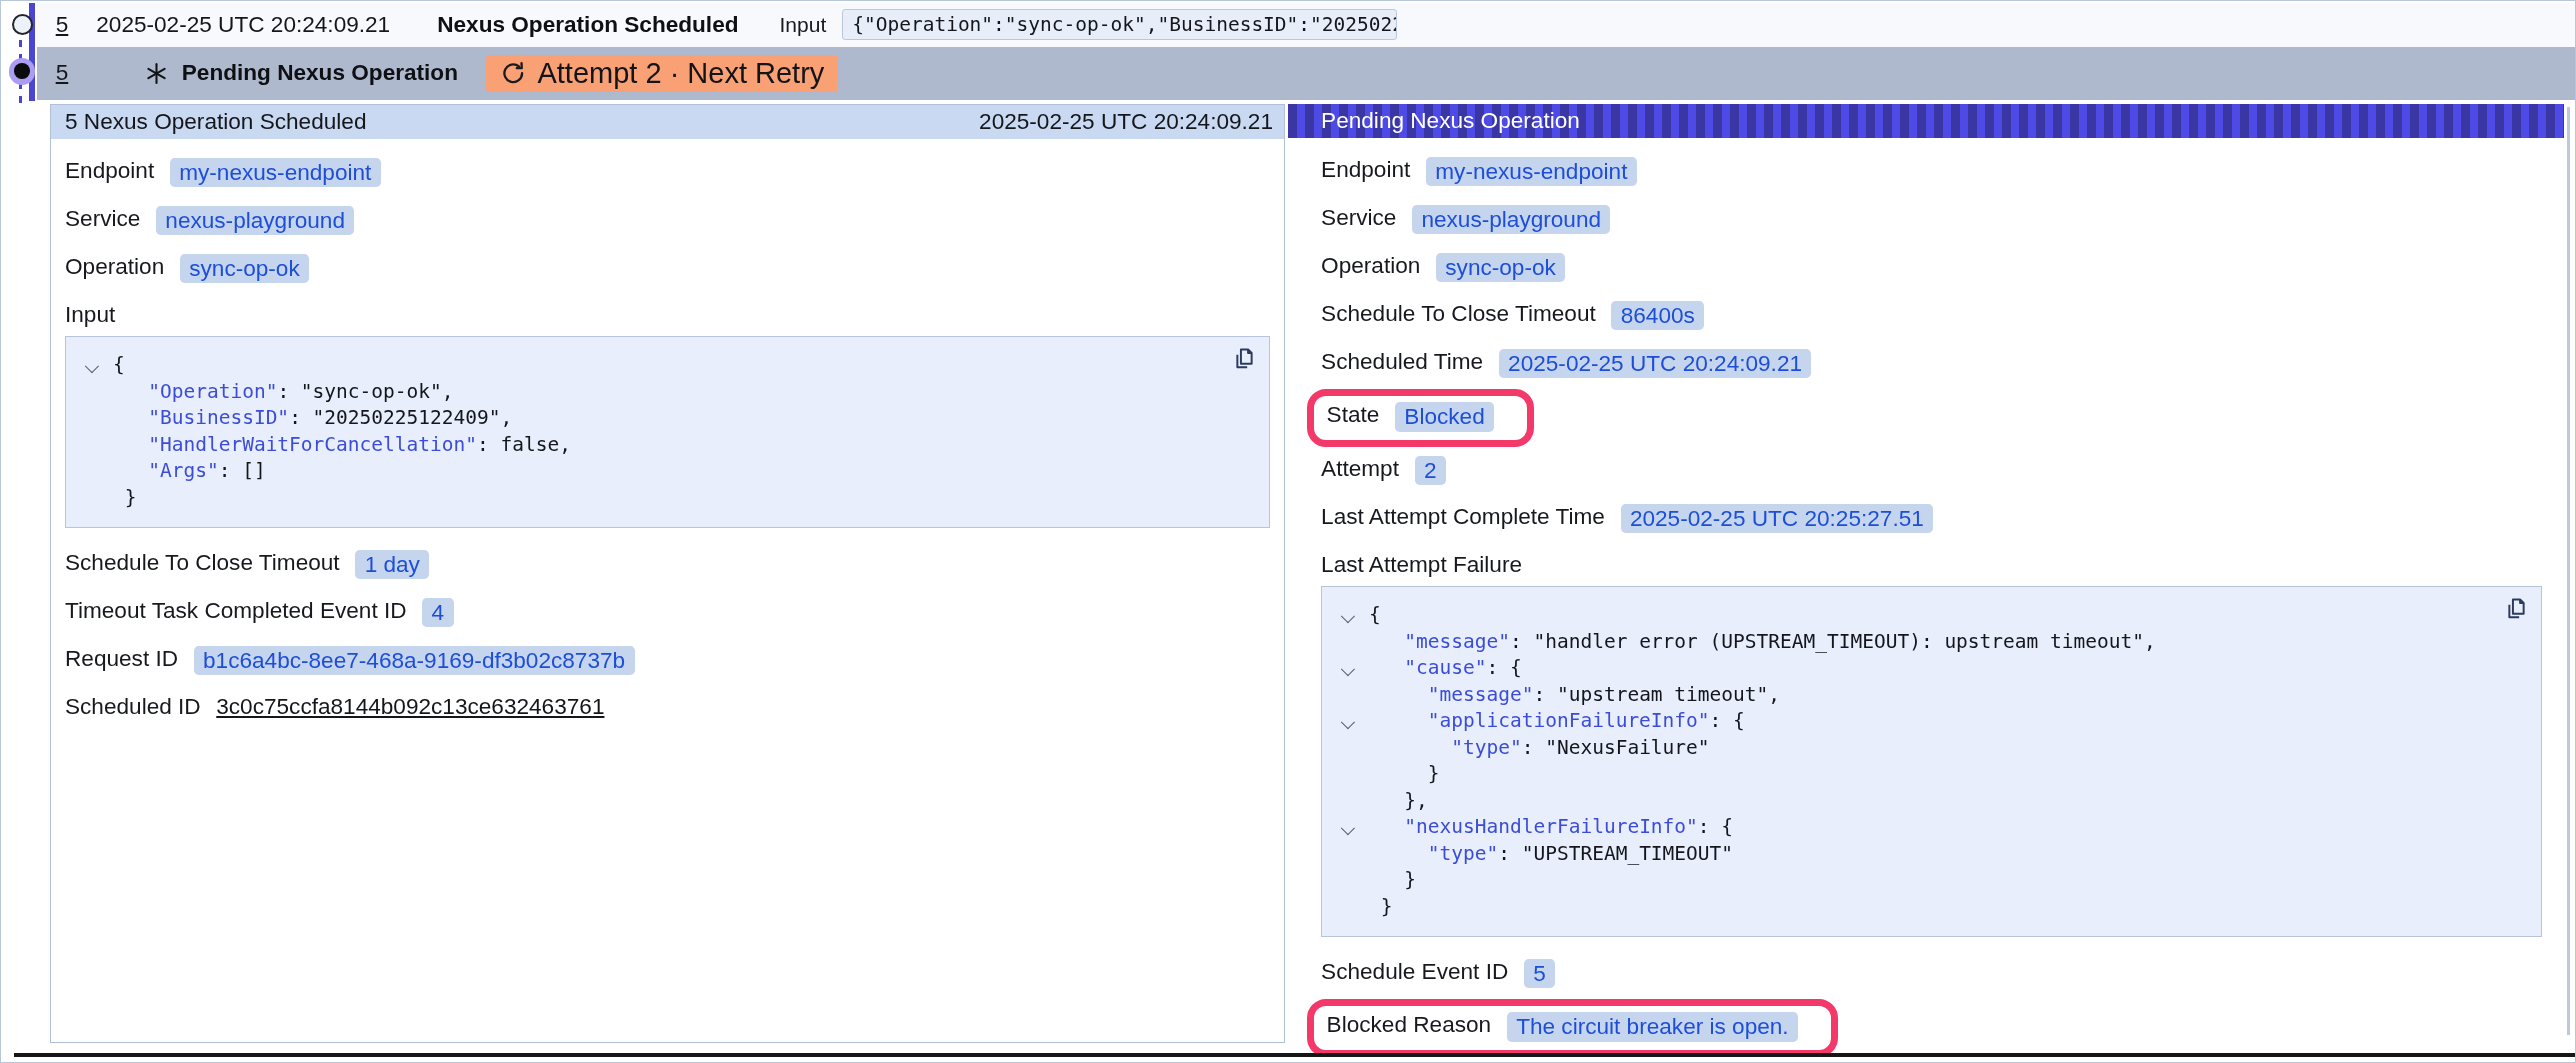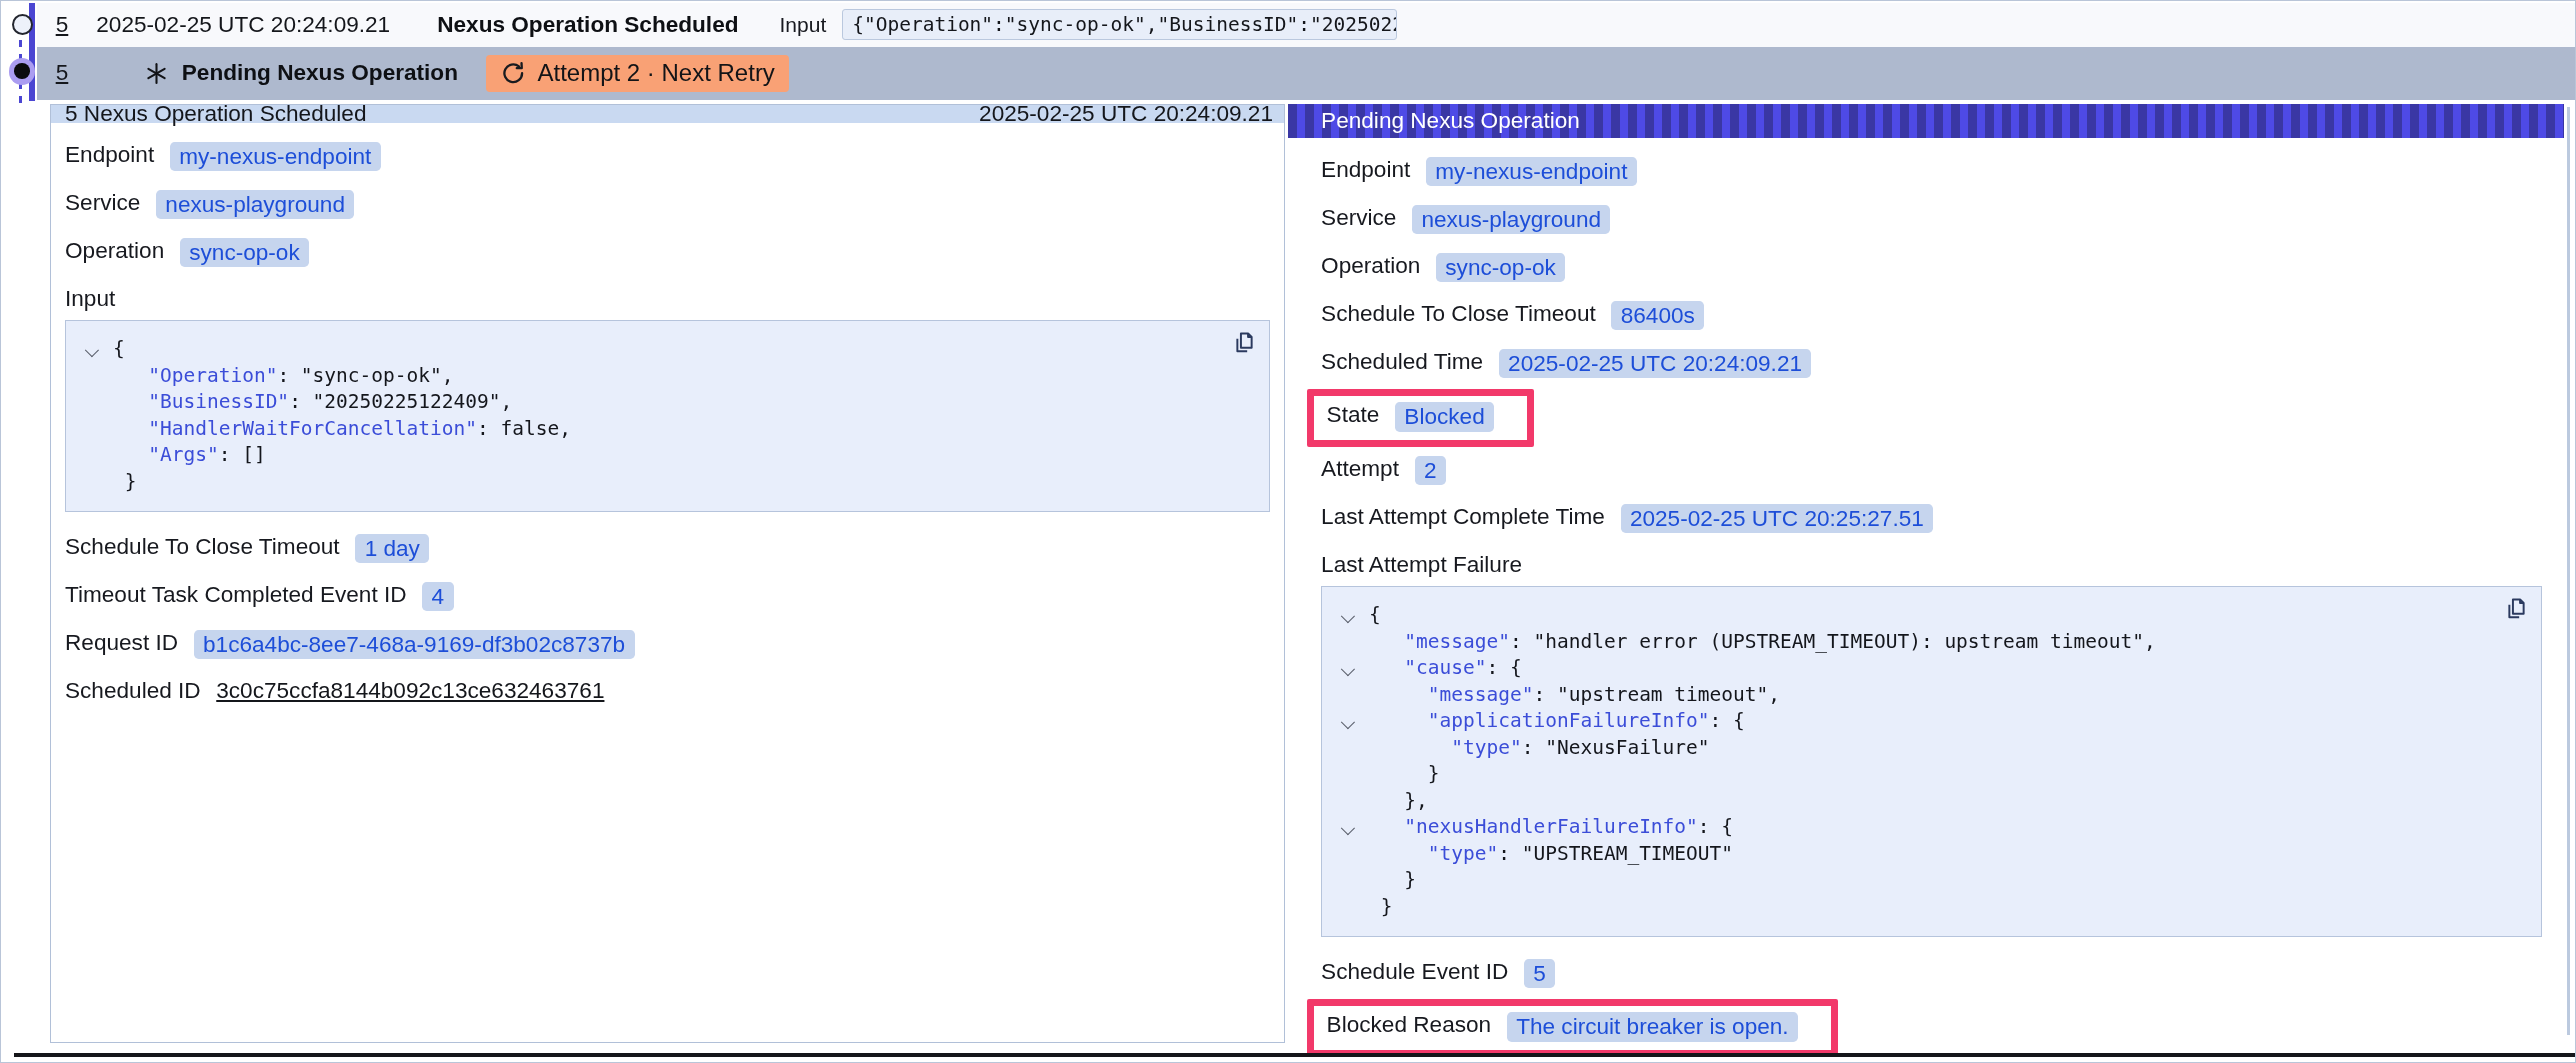--- a/index.html
+++ b/index.html
@@ -26,25 +26,25 @@
   .evt-id{margin-left:18.7px;font-size:22.6px;color:#14161b;text-decoration:underline}
   .evt-time{margin-left:28px;font-size:22.6px;color:#14161b}
   .evt-name{margin-left:47px;font-size:22.6px;font-weight:700;color:#0e1014}
   .row2 .evt-name{margin-left:12.5px}
   .input-label{margin-left:41px;font-size:21px;color:#17191f}
   .input-chip{margin-left:15.6px;font-family:"DejaVu Sans Mono",monospace;font-size:19.5px;
     background:#e8eef9;border:1.6px solid #bac8de;border-radius:3.1px;height:31px;line-height:30px;
     padding:0 9.4px;max-width:555px;overflow:hidden;white-space:nowrap;color:#14161b;box-sizing:border-box}
   .asterisk{margin-left:76px;display:flex;align-items:center}
   .retry-badge{margin-left:28px;display:flex;align-items:center;gap:11px;background:#f9a175;
-    border-radius:3.9px;height:37px;padding:0 14px;font-size:24px;color:#131417;white-space:nowrap}
+    border-radius:3.9px;height:37px;padding:0 14px;font-size:29px;color:#131417;white-space:nowrap}
   
   .panels{display:flex;align-items:flex-start;gap:3.1px;margin:4.7px 11px 0 49px}
   .panel-left{width:1235px;height:939px;box-sizing:border-box;border:1.6px solid #b1c0d8;background:#fff}
-  .panel-left .phead{height:18px;background:#c9d9f1;display:flex;align-items:center;
+  .panel-left .phead{height:34px;background:#c9d9f1;display:flex;align-items:center;
     justify-content:space-between;padding:0 11px 0 14px;font-size:22.6px;color:#14161b}
   .panel-right{flex:1;min-width:0}
   .panel-right .phead{height:34px;color:#fff;display:flex;align-items:center;padding-left:33px;
     font-size:22.6px;font-weight:500;
     background:repeating-linear-gradient(90deg,#3a37a4 0 8.6px,#4e4ae6 8.6px 17px)}
   .pbody{padding:18.7px 14px 0 14px}
   .panel-right .pbody{padding-left:33px;padding-right:22px}
   
   .field{display:flex;align-items:flex-start;gap:15.6px;margin-bottom:17px;min-height:31px;font-size:22.6px}
   .flabel{white-space:nowrap;color:#17191f}
@@ -53,21 +53,21 @@
   .block-label{font-size:22.6px;margin:4.7px 0 7.8px 0;color:#17191f}
   .codeblock{position:relative;background:#e8eefb;border:1.6px solid #b6c4dc;
     padding:15.6px 18.7px 15.6px 47px;margin-bottom:22px}
   .code-line{position:relative;font-family:"DejaVu Sans Mono",monospace;font-size:19.5px;
     line-height:26.5px;white-space:pre;color:#14161c}
   .code-line .k{color:#3b4dd8}
   .chev{position:absolute;left:-26.5px;top:8.6px;width:9.4px;height:9.4px;
     border-left:1.6px solid #5a5f6b;border-bottom:1.6px solid #5a5f6b;transform:rotate(-45deg);cursor:pointer}
   .copy-btn{position:absolute;top:9.4px;right:12.5px;background:none;border:none;padding:0;cursor:pointer;line-height:0}
   
-  .hl{display:inline-block;border:7px solid #f2396a;border-radius:2px;
+  .hl{display:inline-block;border:7px solid #f2396a;border-radius:19px;
     padding:6.2px 33px 6.2px 12.5px;margin:-7.8px 0 9.4px -14px;background:#fff}
   .hl .field{margin:0}
   
   .scroll-line{position:absolute;top:106px;right:4.7px;width:3.1px;height:928px;background:#bccadf}
   .bottom-line{position:absolute;left:12.5px;right:0;bottom:4.7px;height:4.7px;background:#15161a}
 </style>
 </head>
 <body>
 
 <div class="screen">

